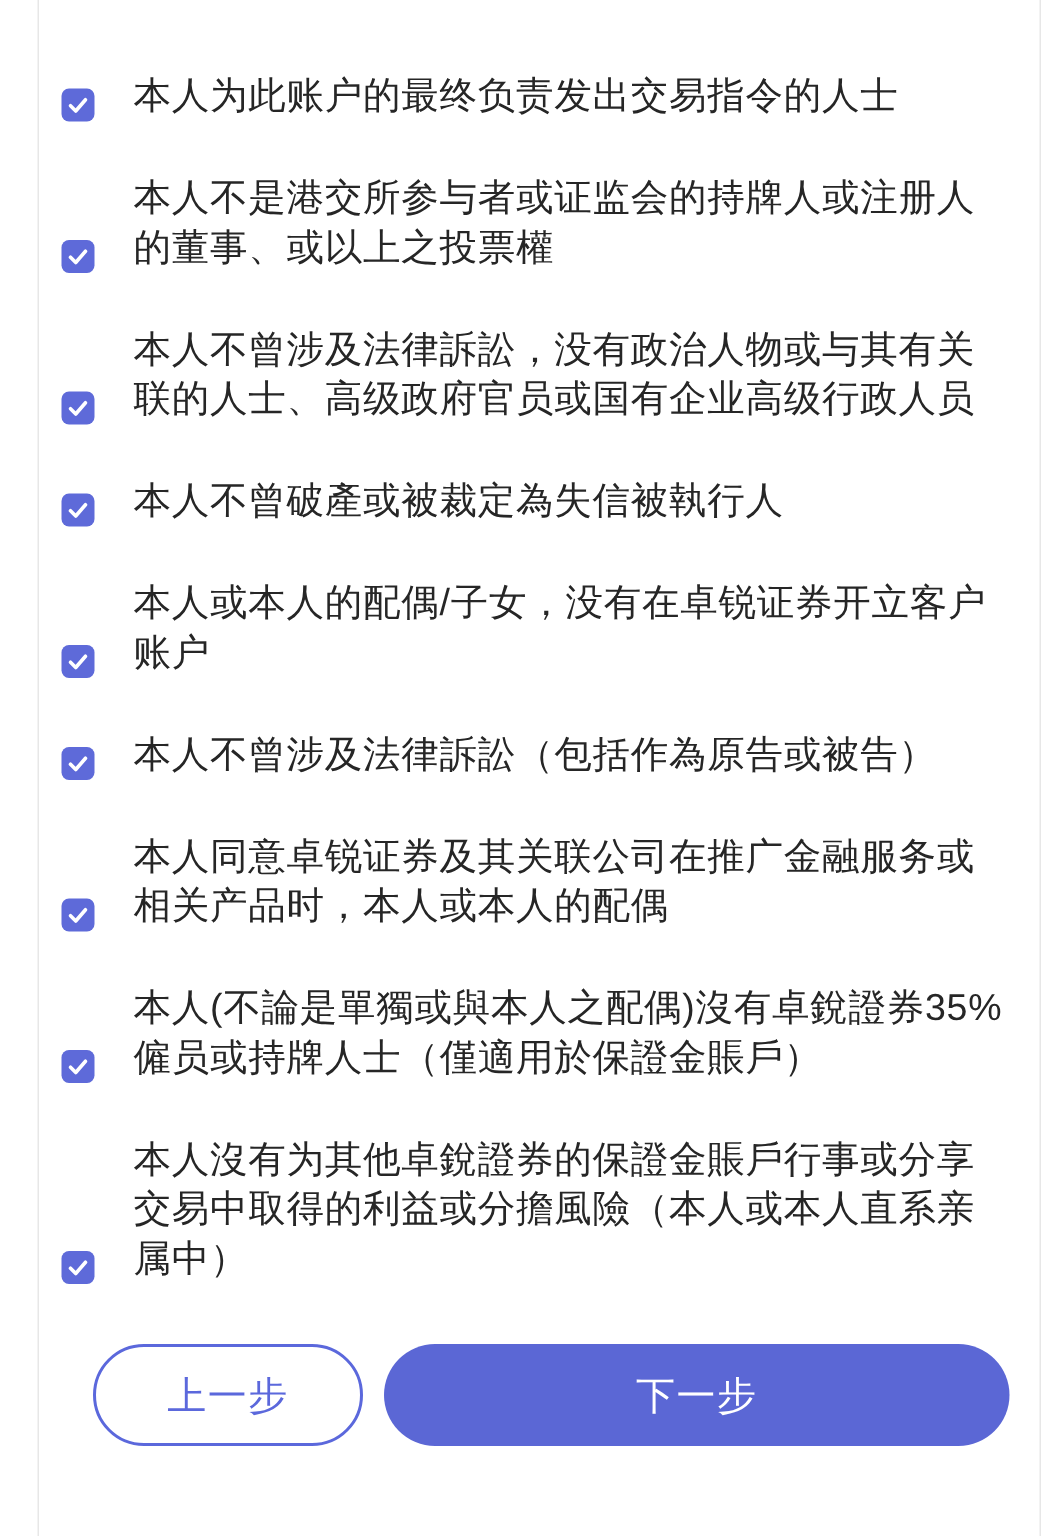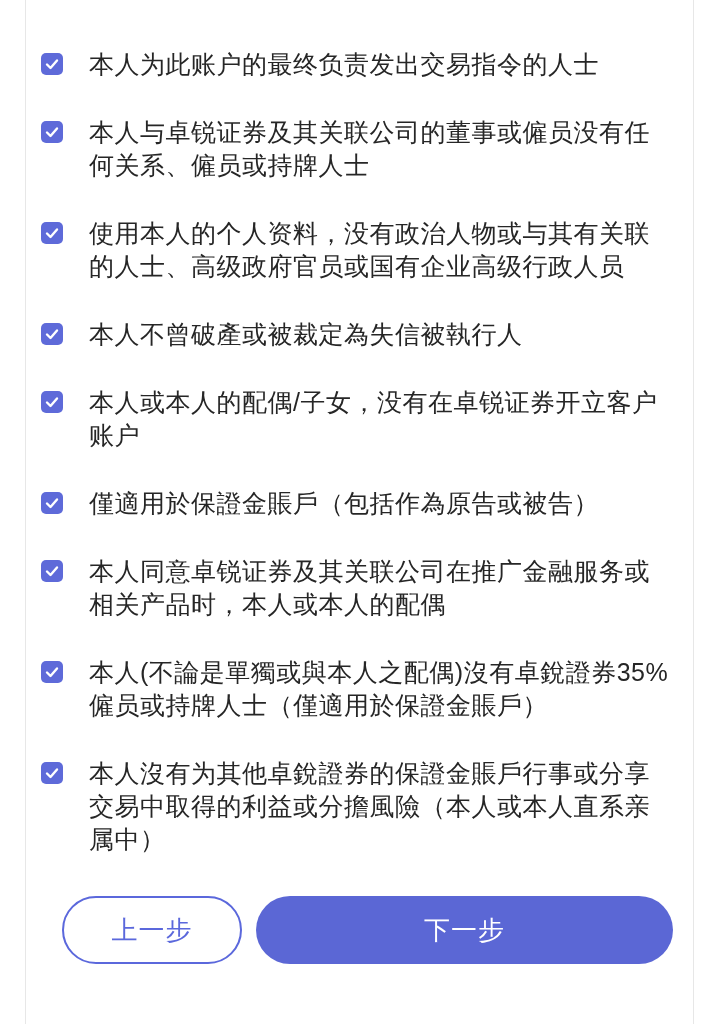--- a/index.html
+++ b/index.html
@@ -13,21 +13,21 @@
     position: absolute;
     left: 25px; top: 0;
     width: 669px; height: 1024px;
     background: #ffffff;
     border-left: 1px solid var(--border, #e7e7e7);
     border-right: 1px solid var(--border, #e7e7e7);
     padding: 48px 20px 0 15px;
   }
   .check-item {
     display: flex;
-    align-items: flex-start;
+    align-items: flex-end;
     gap: 26px;
     margin-bottom: 35px;
   }
   .checkbox {
     flex: 0 0 auto;
     width: 22px; height: 22px;
     margin-top: 5px;
     border-radius: 5px;
     background: var(--checkbox, #5e6ad9);
     display: inline-flex;
@@ -86,30 +86,30 @@
     <span class="label">本人为此账户的最终负责发出交易指令的人士</span>
   </div>
 
 
   <div class="check-item">
     <span class="checkbox checked">
       <svg width="16" height="16" viewBox="0 0 16 16">
           <polyline points="3,8.5 6.5,12 13,4.5" fill="none" stroke="#ffffff" stroke-width="2.4" stroke-linecap="round" stroke-linejoin="round"></polyline>
         </svg>
     </span>
-    <span class="label">本人与卓锐证券及其关联公司的董事或僱员没有任何关系、僱员或持牌人士</span>
+    <span class="label">本人不是港交所参与者或证监会的持牌人或注册人的董事、或以上之投票權</span>
   </div>
 
   <div class="check-item">
     <span class="checkbox checked">
       <svg width="16" height="16" viewBox="0 0 16 16">
           <polyline points="3,8.5 6.5,12 13,4.5" fill="none" stroke="#ffffff" stroke-width="2.4" stroke-linecap="round" stroke-linejoin="round"></polyline>
         </svg>
     </span>
-    <span class="label">使用本人的个人资料，没有政治人物或与其有关联的人士、高级政府官员或国有企业高级行政人员</span>
+    <span class="label">本人不曾涉及法律訴訟，没有政治人物或与其有关联的人士、高级政府官员或国有企业高级行政人员</span>
   </div>
 
   <div class="check-item">
     <span class="checkbox checked">
       <svg width="16" height="16" viewBox="0 0 16 16">
           <polyline points="3,8.5 6.5,12 13,4.5" fill="none" stroke="#ffffff" stroke-width="2.4" stroke-linecap="round" stroke-linejoin="round"></polyline>
         </svg>
     </span>
     <span class="label">本人不曾破產或被裁定為失信被執行人</span>
   </div>
@@ -122,21 +122,21 @@
     </span>
     <span class="label">本人或本人的配偶/子女，没有在卓锐证券开立客户账户</span>
   </div>
 
   <div class="check-item">
     <span class="checkbox checked">
       <svg width="16" height="16" viewBox="0 0 16 16">
           <polyline points="3,8.5 6.5,12 13,4.5" fill="none" stroke="#ffffff" stroke-width="2.4" stroke-linecap="round" stroke-linejoin="round"></polyline>
         </svg>
     </span>
-    <span class="label">僅適用於保證金賬戶（包括作為原告或被告）</span>
+    <span class="label">本人不曾涉及法律訴訟（包括作為原告或被告）</span>
   </div>
 
   <div class="check-item">
     <span class="checkbox checked">
       <svg width="16" height="16" viewBox="0 0 16 16">
           <polyline points="3,8.5 6.5,12 13,4.5" fill="none" stroke="#ffffff" stroke-width="2.4" stroke-linecap="round" stroke-linejoin="round"></polyline>
         </svg>
     </span>
     <span class="label">本人同意卓锐证券及其关联公司在推广金融服务或相关产品时，本人或本人的配偶</span>
   </div>

